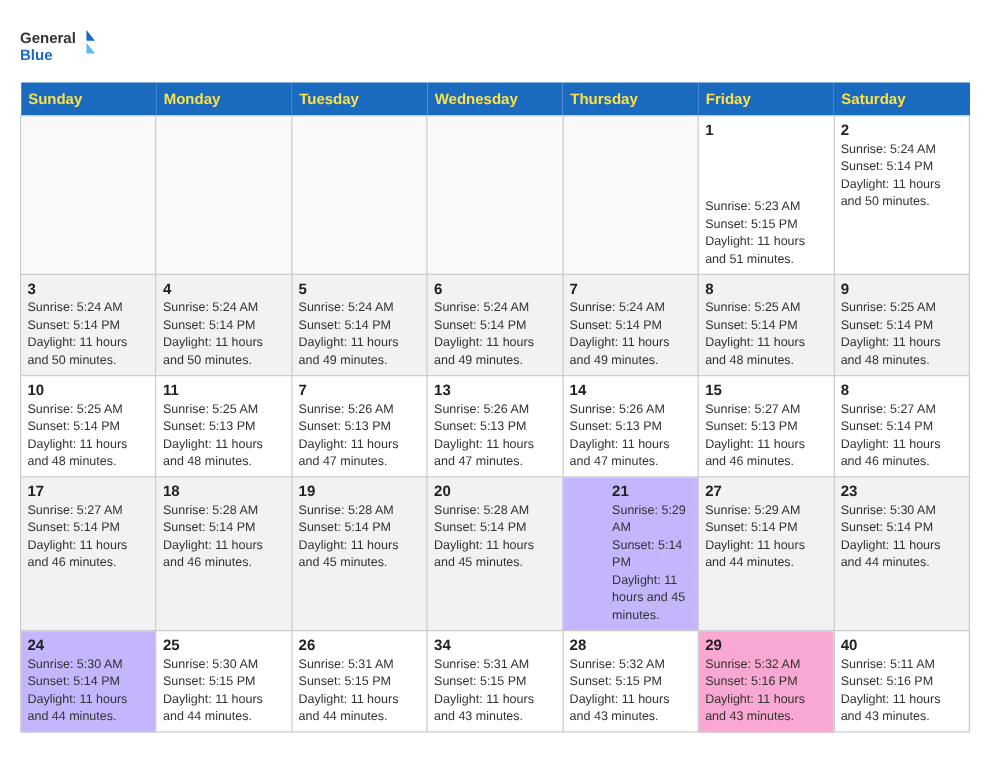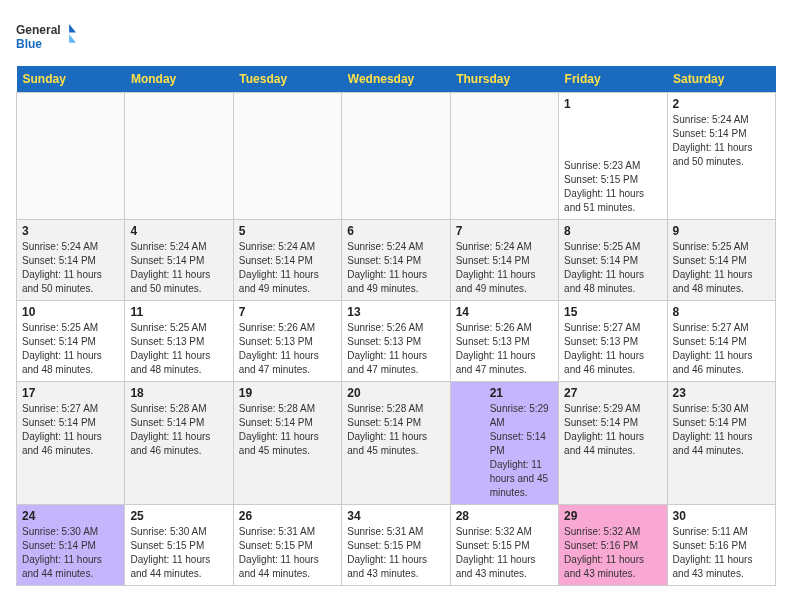--- a/index.html
+++ b/index.html
@@ -290,20 +290,20 @@
 Sunset: 5:15 PM
 Daylight: 11 hours and 43 minutes.</div>
         </td>
         <td style="background: #f9a8d4;">
           <div class="day-num">29</div>
           <div class="day-info" style="white-space: pre-line;">Sunrise: 5:32 AM
 Sunset: 5:16 PM
 Daylight: 11 hours and 43 minutes.</div>
         </td>
         <td style="background: rgb(255, 255, 255);">
-          <div class="day-num">30</div>
+          <div class="day-num">40</div>
           <div class="day-info" style="white-space: pre-line;">Sunrise: 5:11 AM
 Sunset: 5:16 PM
 Daylight: 11 hours and 43 minutes.</div>
         </td>
       </tr>
     </tbody>
 </table>
 
 </body></html>

